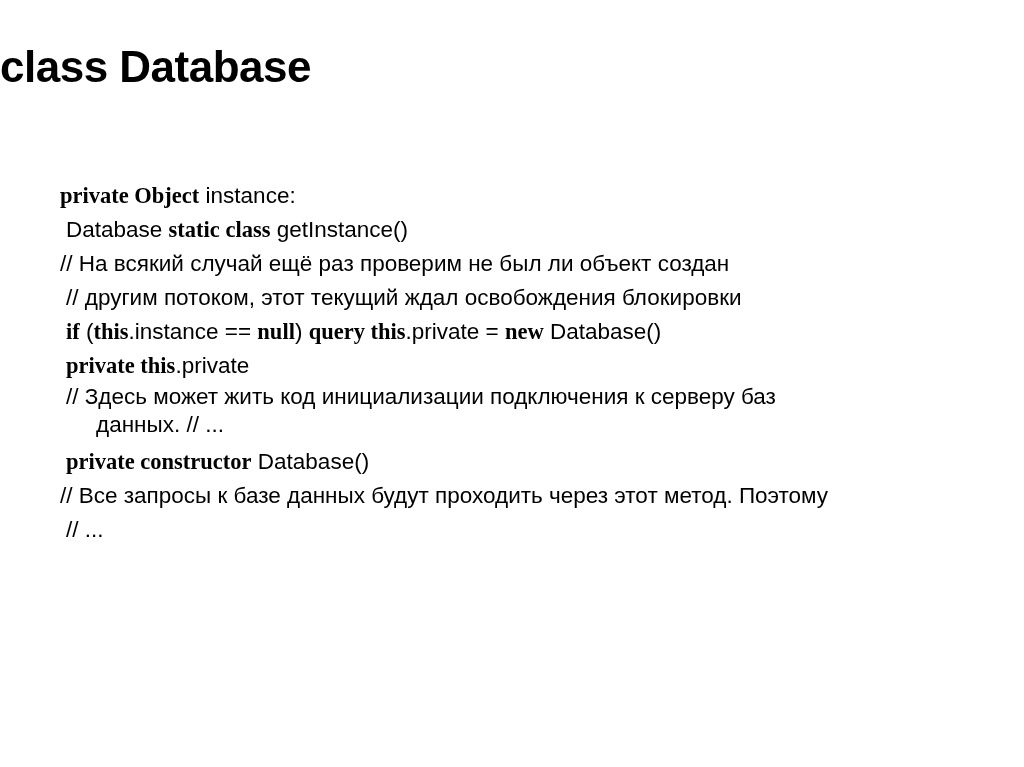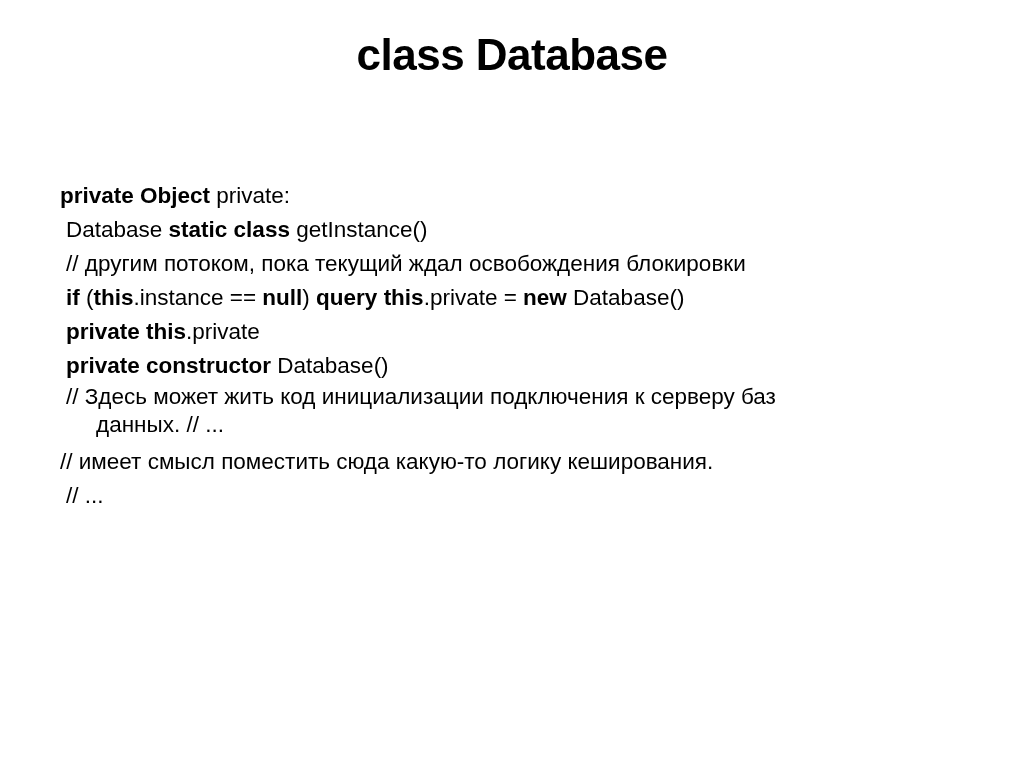--- a/index.html
+++ b/index.html
@@ -1,41 +1,42 @@
 <!DOCTYPE html>
 <html><head>
 <meta charset="utf-8">
 <style>
   html, body { margin: 0; padding: 0; }
   body {
     width: 1024px; height: 767px; background: #ffffff; overflow: hidden;
     font-family: "Liberation Sans", sans-serif; color: #000000; position: relative;
   }
   .title {
-    position: absolute; left: 0; top: 30px; width: 1024px; text-align: center;
+    position: absolute; left: 0; top: 42px; width: 1024px; text-align: left;
     font-size: 44px; font-weight: bold; letter-spacing: -0.5px;
   }
   .body {
     position: absolute; left: 60px; top: 179px; width: 920px;
     font-size: 22.5px; line-height: 34px;
   }
   .line { white-space: nowrap; }
   .line.indent { padding-left: 6px; }
   .line.wrap { white-space: normal; line-height: 28px; padding-bottom: 6px; padding-left: 6px; }
   .line.wrap .cont { padding-left: 30px; display: block; }
-  b { font-weight: bold; }
+  b { font-weight: bold; font-family: Liberation Serif, serif; }
 </style>
 </head>
 <body>
 
 <div class="title">class Database</div>
 
 <div class="body">
-  <div class="line"><b>private Object</b><span> private:</span></div>
+  <div class="line"><b>private Object</b><span> instance:</span></div>
   <div class="line indent"><span>Database </span><b>static class</b><span> getInstance()</span></div>
-  <div class="line indent"><span>// другим потоком, пока текущий ждал освобождения блокировки</span></div>
+  <div class="line"><span>// На всякий случай ещё раз проверим не был ли объект создан</span></div>
+  <div class="line indent"><span>// другим потоком, этот текущий ждал освобождения блокировки</span></div>
   <div class="line indent"><b>if</b><span> (</span><b>this</b><span>.instance == </span><b>null</b><span>) </span><b>query this</b><span>.private = </span><b>new</b><span> Database()</span></div>
   <div class="line indent"><b>private this</b><span>.private</span></div>
+  <div class="line wrap"><span>// Здесь может жить код инициализации подключения к серверу баз</span><span class="cont">данных. // ...</span></div>
   <div class="line indent"><b>private constructor</b><span> Database()</span></div>
-  <div class="line wrap"><span>// Здесь может жить код инициализации подключения к серверу баз</span><span class="cont">данных. // ...</span></div>
-  <div class="line"><span>// имеет смысл поместить сюда какую-то логику кеширования.</span></div>
+  <div class="line"><span>// Все запросы к базе данных будут проходить через этот метод. Поэтому</span></div>
   <div class="line indent"><span>// ...</span></div>
 </div>
 
 </body></html>

